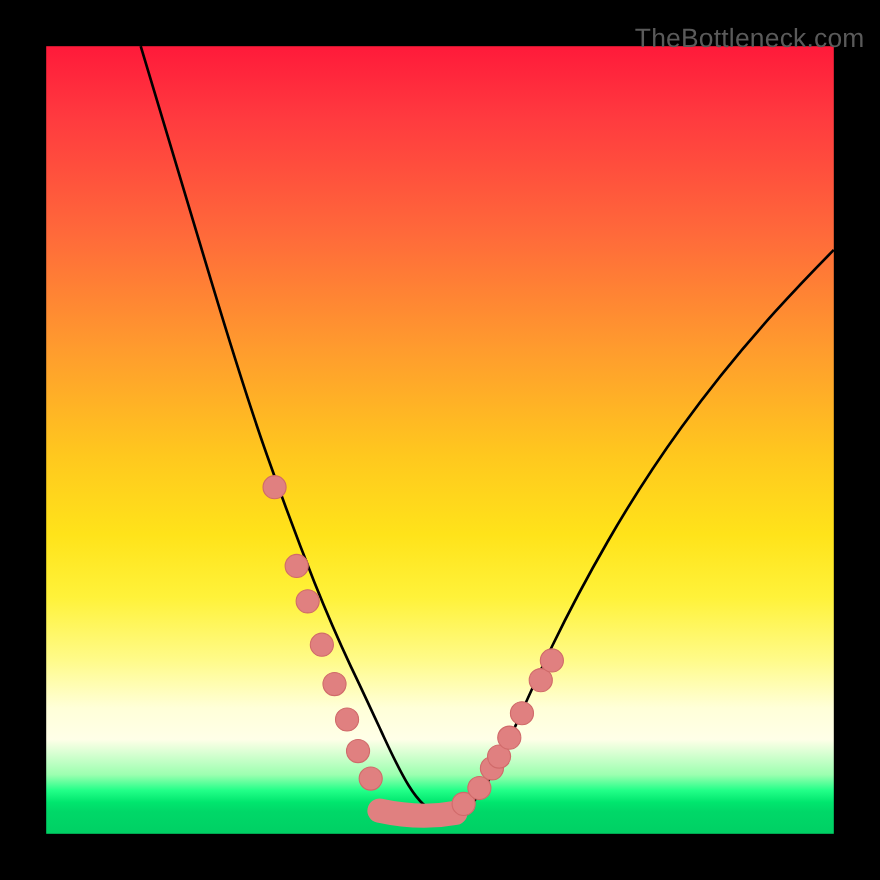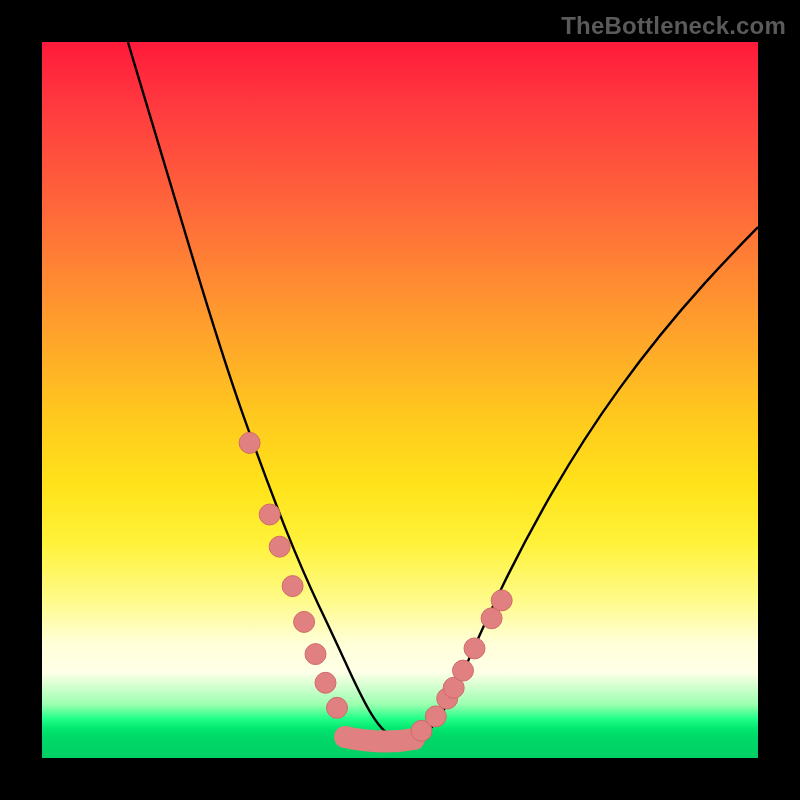--- a/index.html
+++ b/index.html
@@ -40,26 +40,26 @@
       #ffffe8 88%,
       #9cffb0 92.5%,
       #22ff88 94.5%,
       #00e66e 96%,
       #00d868 97.2%,
       #00d064 100%
     );
   }
   .attribution {
     position: absolute;
-    top: 12px;
+    top: 22px;
     right: 14px;
     color: #5a5a5a;
     font-size: 24px;
     letter-spacing: 0.2px;
-    font-weight: 700;
+    font-weight: 400;
   }
   svg.curve {
     position: absolute;
     left: 0;
     top: 0;
     width: 716px;
     height: 716px;
     overflow: visible;
   }
 </style>

